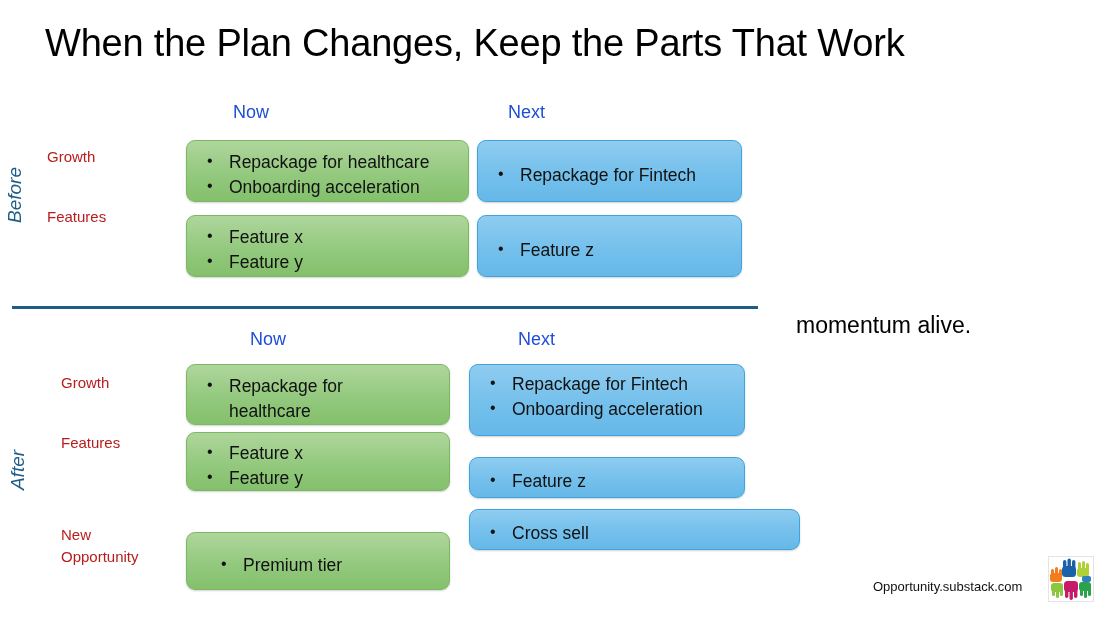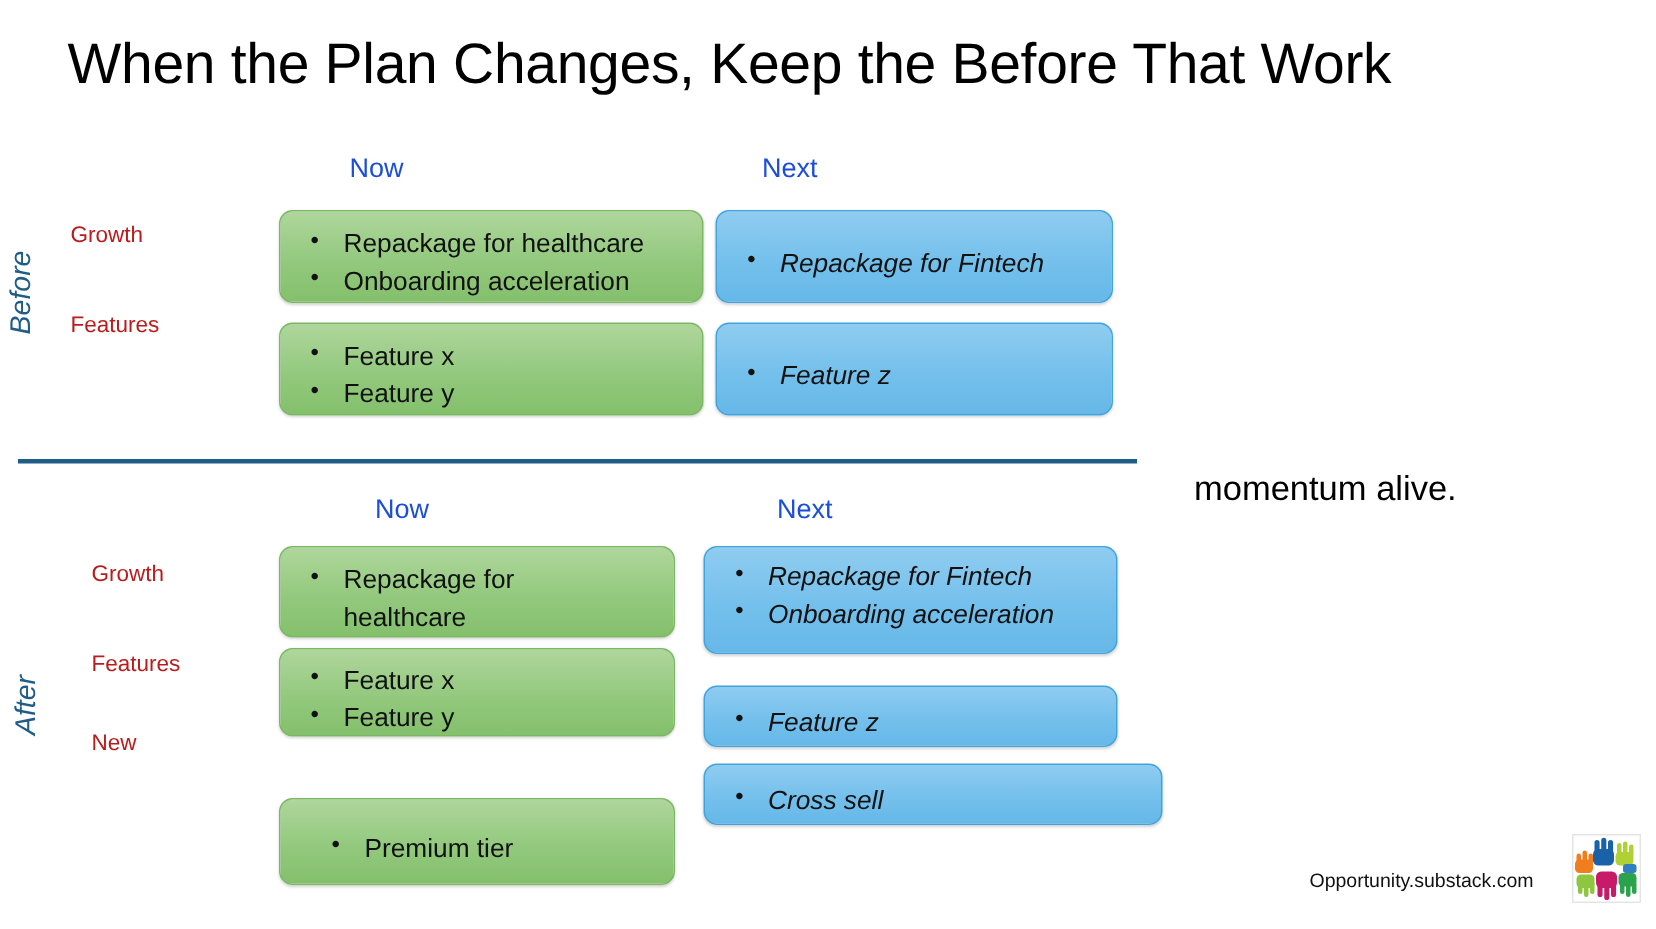--- a/index.html
+++ b/index.html
@@ -84,21 +84,20 @@
   }
   .box.green {
     background: linear-gradient(180deg, #AFD69C 0%, #93C97E 55%, #84C06C 100%);
     border: 1px solid #7CB765;
     box-shadow: 0 1px 2px rgba(0,0,0,0.18);
   }
   .box.blue {
     background: linear-gradient(180deg, #8FCCF0 0%, #74C0EC 55%, #66B8E8 100%);
     border: 1px solid #3FA3DE;
     box-shadow: 0 1px 2px rgba(0,0,0,0.18);
-    font-style: italic;
   }
   .bullet-list {
     list-style: none;
     margin: 0;
     padding: 0;
   }
   .bullet-list li {
     position: relative;
     padding-left: 28px;
     font-size: 17.5px;
@@ -160,21 +159,21 @@
     background: #ffffff;
     border: 1px solid #e4e4e4;
     overflow: hidden;
   }
 </style>
 </head>
 <body>
 
 <div class="slide">
 
-  <div class="slide-title">When the Plan Changes, Keep the Before That Work</div>
+  <div class="slide-title">When the Plan Changes, Keep the Parts That Work</div>
 
   <div class="side-label before">Before</div>
 
   <div class="col-head" style="left:233px; top:102px;">Now</div>
   <div class="col-head" style="left:508px; top:102px;">Next</div>
 
   <div class="row-label" style="left:47px; top:146px;">Growth</div>
   <div class="row-label" style="left:47px; top:206px;">Features</div>
 
   <div class="box green" style="left:186px; top:140px; width:283px; height:62px;">
@@ -205,22 +204,23 @@
 
   <div class="divider"></div>
 
   <div class="side-label after">After</div>
 
   <div class="col-head" style="left:250px; top:329px;">Now</div>
   <div class="col-head" style="left:518px; top:329px;">Next</div>
 
   <div class="row-label" style="left:61px; top:372px;">Growth</div>
   <div class="row-label" style="left:61px; top:432px;">Features</div>
-  <div class="row-label" style="left:61px; top:485px; width:130px;">
+  <div class="row-label" style="left:61px; top:524px; width:130px;">
     <div>New</div>
+    <div>Opportunity</div>
   </div>
 
   <div class="box green" style="left:186px; top:364px; width:264px; height:61px;">
     <ul class="bullet-list">
       <li style="max-width:150px;">Repackage for healthcare</li>
     </ul>
 
   </div>
 
   <div class="box blue" style="left:469px; top:364px; width:276px; height:72px; justify-content:flex-start; padding-top:7px;">
@@ -245,21 +245,21 @@
     </ul>
   </div>
 
   <div class="box green" style="left:186px; top:532px; width:264px; height:58px;">
     <ul class="bullet-list">
       <li class="indented">Premium tier</li>
     </ul>
 
   </div>
 
-  <div class="box blue" style="left:469px; top:509px; width:306px; height:41px;">
+  <div class="box blue" style="left:469px; top:509px; width:331px; height:41px;">
     <ul class="bullet-list">
       <li>Cross sell</li>
     </ul>
   </div>
 
   <div class="caption">
     <div>momentum alive.</div>
   </div>
 
   <div class="footer-url">Opportunity.substack.com</div>

